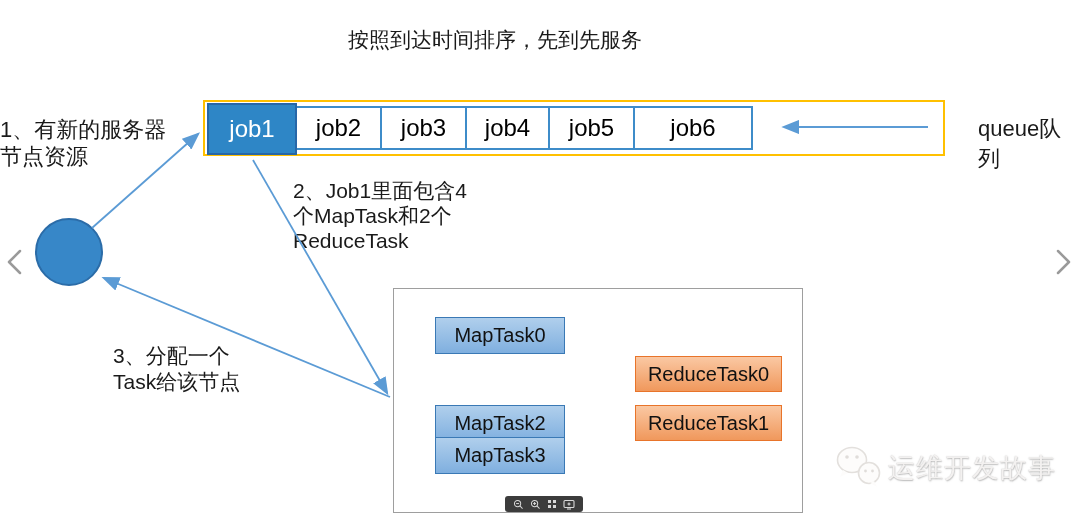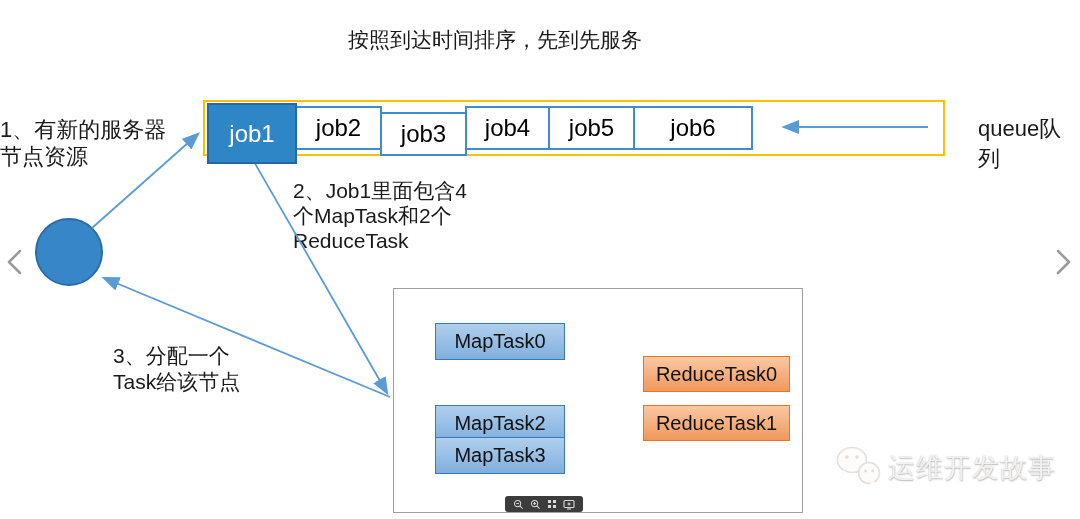--- a/index.html
+++ b/index.html
@@ -9,23 +9,23 @@
 
   .title{position:absolute;left:300px;top:27px;width:390px;text-align:center;
          font-size:21px;line-height:26px;color:#1a1a1a;}
 
   
   .queue-box{position:absolute;left:203px;top:100px;width:742px;height:56px;
              border:2px solid #FFC000;box-sizing:border-box;background:#fff;padding-left:32px;}
   .job-cell{position:absolute;top:4px;height:44px;box-sizing:border-box;
             background:#fff;border:2px solid #3E8CC9;display:flex;
             align-items:center;justify-content:center;font-size:24px;color:#000;}
-  .j2{left:90px;width:87px;} .j3{left:175px;width:87px;margin-top:6px;} .j4{left:260px;width:85px;}
+  .j2{left:90px;width:87px;} .j3{left:175px;width:87px;} .j4{left:260px;width:85px;}
   .j5{left:343px;width:87px;} .j6{left:428px;width:120px;}
-  .job-first{position:absolute;left:207px;top:103px;width:90px;height:61px;
+  .job-first{position:absolute;left:207px;top:103px;width:90px;height:52px;
              background:#2E86C6;border:2px solid #2767A8;box-sizing:border-box;
              display:flex;align-items:center;justify-content:center;
              font-size:24px;color:#ffffff;z-index:3;}
   .queue-label{position:absolute;left:958px;top:114px;font-size:22px;color:#1a1a1a;margin-left:20px;}
 
   
   .step{position:absolute;color:#1a1a1a;}
   .step1{left:0;top:116px;width:216px;font-size:22px;line-height:27px;}
   .step2{left:293px;top:178px;width:215px;font-size:21px;line-height:25px;}
   .step3{left:113px;top:343px;width:176px;font-size:21px;line-height:26px;}
@@ -37,24 +37,24 @@
   
   .chevron{position:absolute;top:244px;width:26px;height:36px;cursor:pointer;}
   .chevron.left{left:2px;} .chevron.right{left:1050px;}
 
   
   .task-panel{position:absolute;left:393px;top:288px;width:410px;height:225px;
               border:1.5px solid #9e9e9e;background:#fff;box-sizing:border-box;}
   .map-task{position:absolute;left:41px;width:130px;height:37px;box-sizing:border-box;
             background:linear-gradient(#b0cfec,#7fafdf);border:1.5px solid #3a79b5;
             display:flex;align-items:center;justify-content:center;font-size:20px;color:#111;}
-  .mt0{top:34px;} .mt1{top:67px;} .mt2{top:116px;} .mt3{top:148px;text-align:center;}
+  .mt0{top:28px;} .mt1{top:67px;} .mt2{top:116px;} .mt3{top:148px;text-align:center;}
   .reduce-task{position:absolute;left:241px;width:147px;height:36px;box-sizing:border-box;
             background:linear-gradient(#fac8a3,#f0985c);border:1.5px solid #e8742a;
-            display:flex;align-items:center;justify-content:center;font-size:20px;color:#111;margin-left:8px;}
+            display:flex;align-items:center;justify-content:center;font-size:20px;color:#111;}
   .rt0{top:67px;} .rt1{top:116px;}
 
   .panel-toolbar{position:absolute;left:111px;top:207px;width:78px;height:16px;
                  background:#3c3c3c;border-radius:3px;display:flex;align-items:center;
                  justify-content:space-around;padding:0 5px;box-sizing:border-box;z-index:4;}
   .tb-icon{display:flex;align-items:center;justify-content:center;cursor:pointer;}
 
   
   .watermark{position:absolute;left:834px;top:443px;display:flex;align-items:center;
              gap:4px;z-index:5;}

